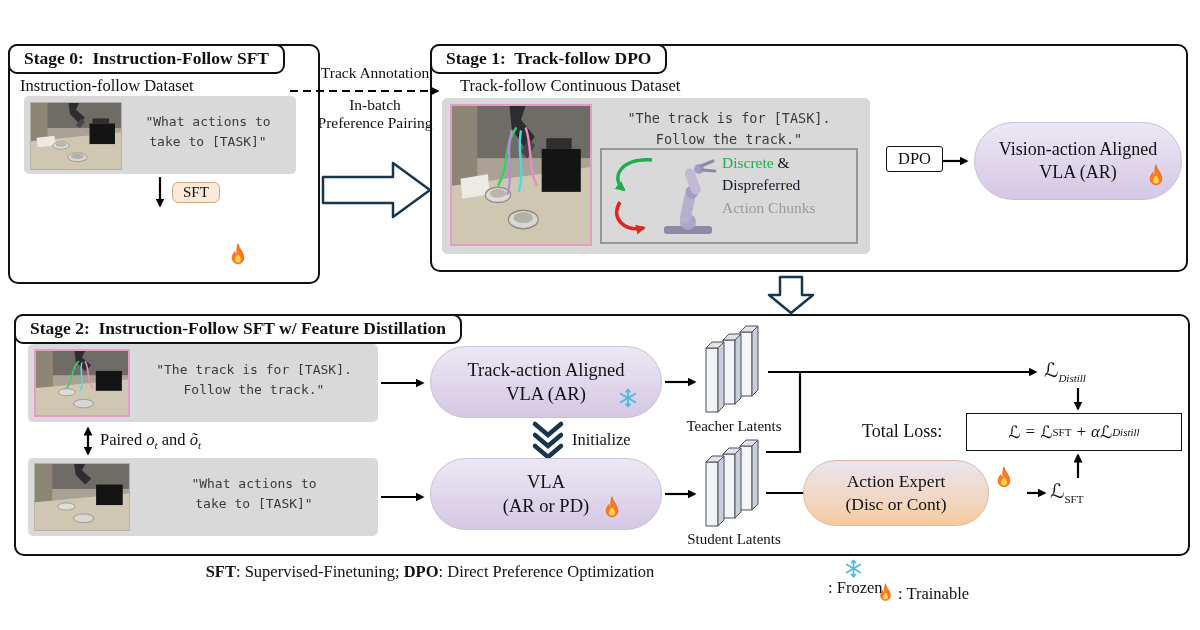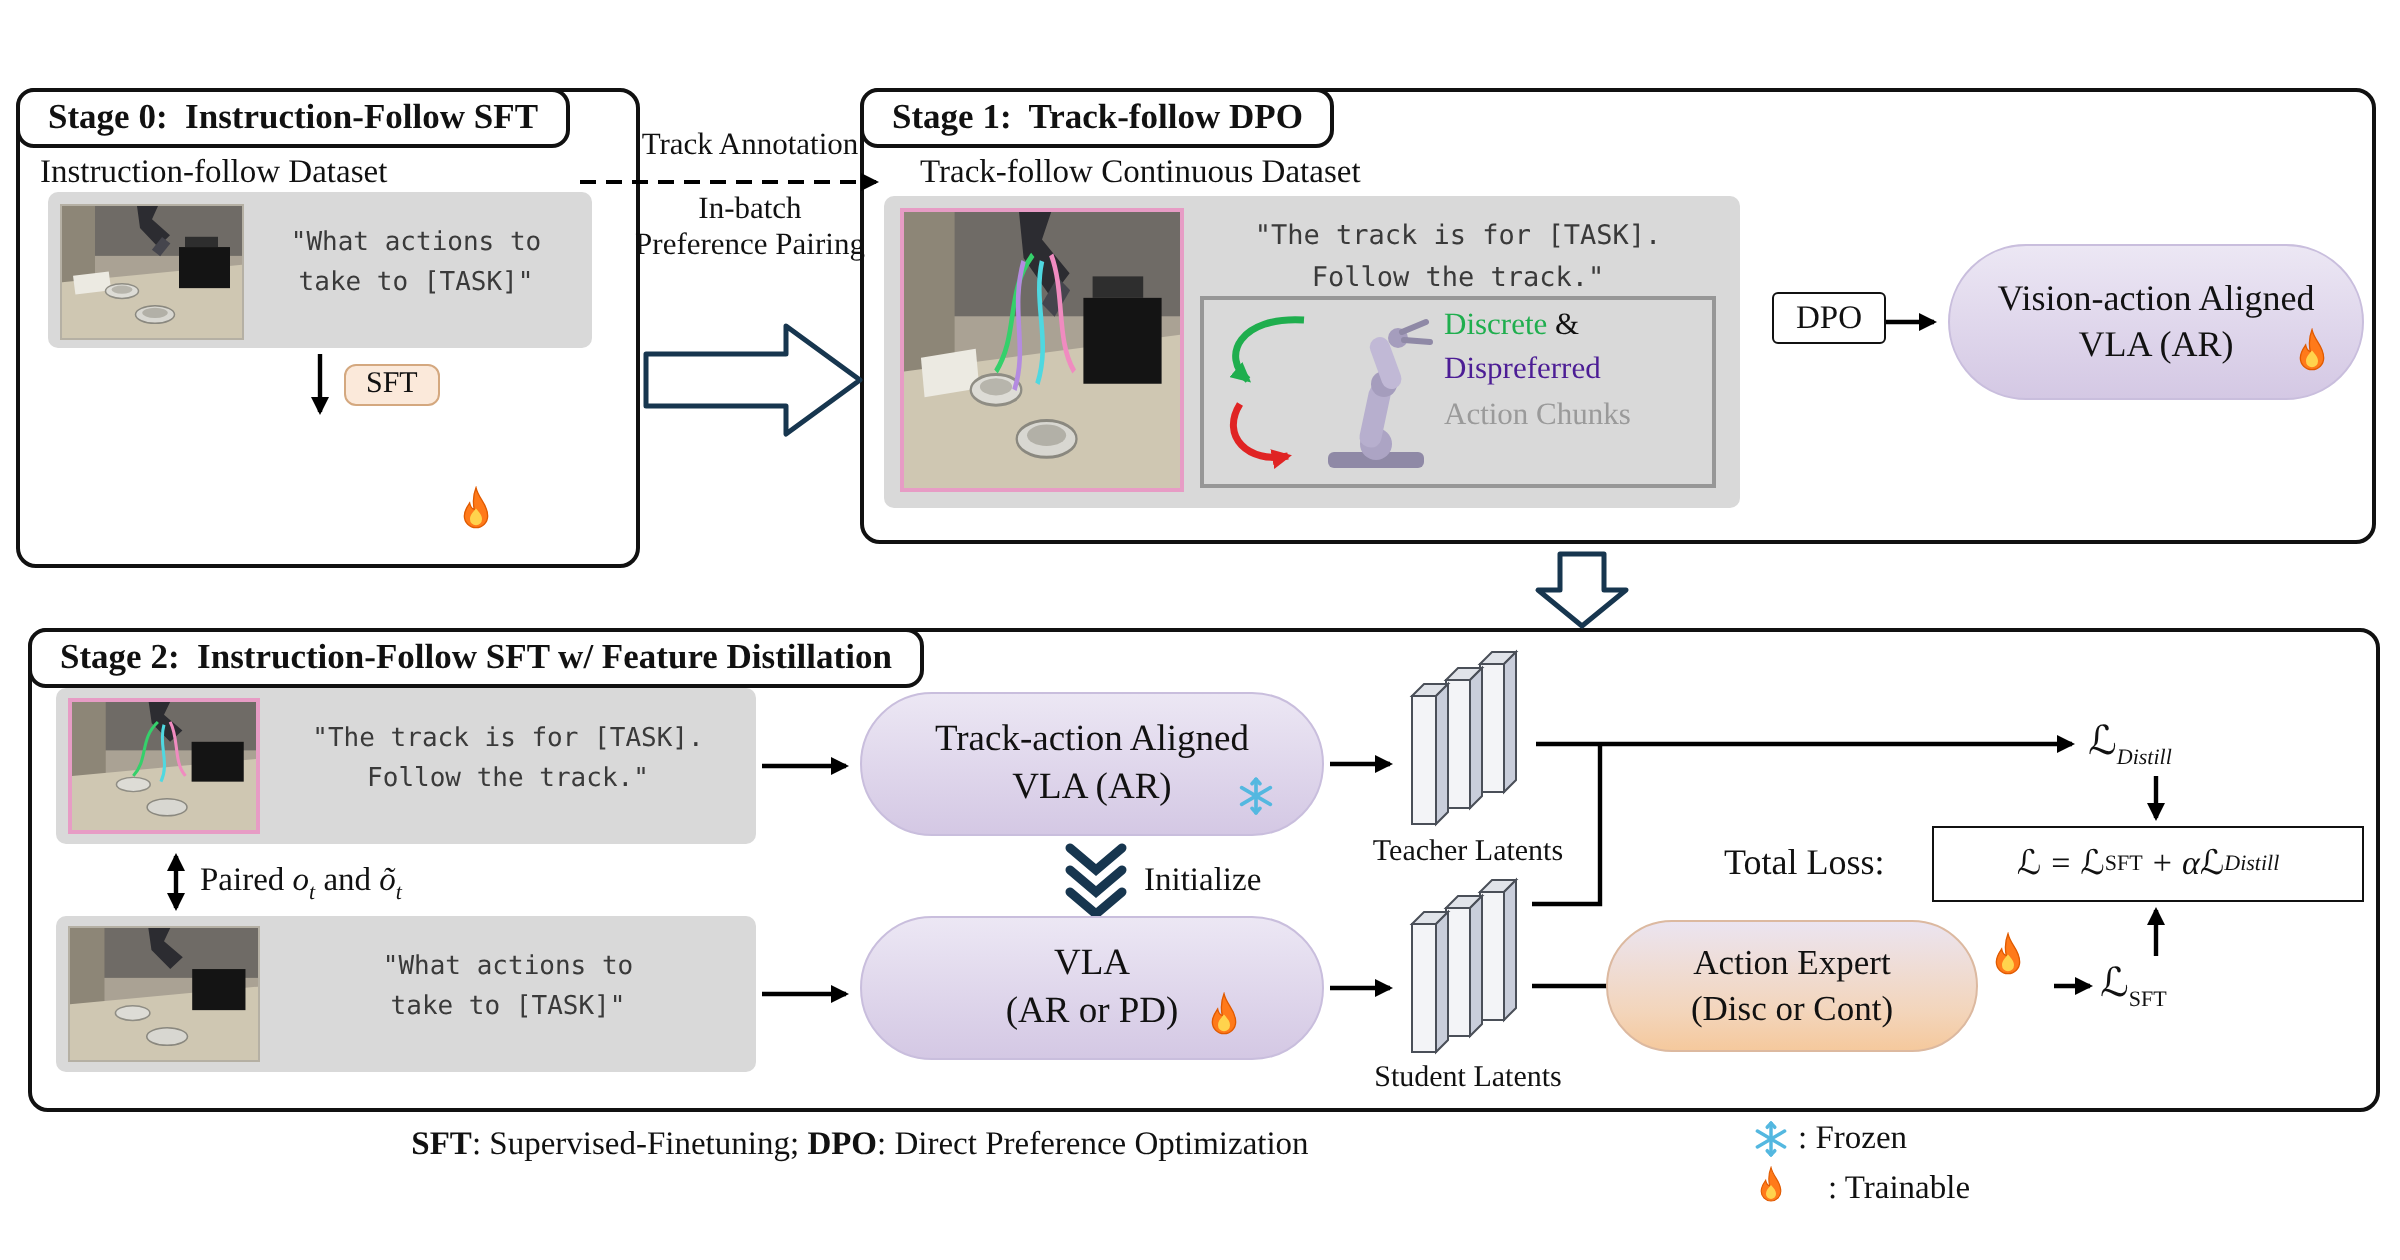--- a/index.html
+++ b/index.html
@@ -35,21 +35,21 @@
   sub.sub-i { font-style:italic; font-size:11px; }
   .loss-tag { position:absolute; font-size:20px; z-index:4; }
   .total-box { position:absolute; border:1.8px solid #111; background:#fff; text-align:center; z-index:4;
                font-size:17px; display:flex; align-items:center; justify-content:center; }
   .meq { margin:0 5px; }
   .legend-line { position:absolute; width:800px; left:30px; text-align:center; font-size:16.5px; z-index:4; }
   .legend-icon-row { position:absolute; display:flex; align-items:center; font-size:16.5px; z-index:4; }
   .legend-icon-row svg { position:static; margin-right:4px; }
   #connectors { position:absolute; left:0; top:0; z-index:3; pointer-events:none; }
   .green-txt { color:#1fae4e; }
-  .red-txt { color:#4c1d95; }
+  .red-txt { color:#0f172a; }
   .gray-txt { color:#9a9a9a; }
 </style>
 </head>
 <body>
 
 <div id="canvas">
 
   <svg id="connectors" width="1200" height="630" viewBox="0 0 1200 630">
     <defs>
       <marker id="ah" markerWidth="9" markerHeight="9" refX="7.5" refY="4.5" orient="auto" markerUnits="userSpaceOnUse">
@@ -317,35 +317,35 @@
   </div>
   <svg class="flame" style="left:994px;top:466px;" viewBox="0 0 24 30">
     <path d="M12 1 C 13.5 8 19 10.5 19 18 a7 7 0 0 1 -14 0 c0-3.4 1.7-5.6 3.2-7.8 .4 2.2 1.2 3.4 2.8 4 C10 9.5 10.4 5 12 1 Z" fill="#ff7a1a" stroke="#e05a00" stroke-width="0.8"></path>
     <path d="M12 13.5 c2.2 2.6 3.6 4 3.6 6.4 a3.6 3.6 0 0 1 -7.2 0 c0-2.4 1.4-3.8 3.6-6.4 Z" fill="#ffd34d"></path>
   </svg>
 
   <div class="legend-line" style="top:562px;">
     <b>SFT</b><span>: Supervised-Finetuning; </span><b>DPO</b><span>: Direct Preference Optimization</span>
   </div>
 
-  <div class="legend-icon-row" style="left:876px;top:559px;">
+  <div class="legend-icon-row" style="left:828px;top:559px;flex-direction:column;">
     <svg width="19" height="19" viewBox="0 0 24 24">
       <g stroke="#54b8e0" stroke-width="2.2" stroke-linecap="round">
         <line x1="12" y1="2" x2="12" y2="22"></line>
         <line x1="3.4" y1="7" x2="20.6" y2="17"></line>
         <line x1="3.4" y1="17" x2="20.6" y2="7"></line>
         <line x1="12" y1="2" x2="9.6" y2="4.6"></line>
           <line x1="12" y1="2" x2="14.4" y2="4.6"></line>
         <line x1="12" y1="22" x2="9.6" y2="19.4"></line>
           <line x1="12" y1="22" x2="14.4" y2="19.4"></line>
       </g>
     </svg>
     <span>: Frozen</span>
   </div>
-  <div class="legend-icon-row" style="left:877px;top:583px;gap:16px;">
+  <div class="legend-icon-row" style="left:877px;top:583px;">
     <svg width="17" height="21" viewBox="0 0 24 30">
       <path d="M12 1 C 13.5 8 19 10.5 19 18 a7 7 0 0 1 -14 0 c0-3.4 1.7-5.6 3.2-7.8 .4 2.2 1.2 3.4 2.8 4 C10 9.5 10.4 5 12 1 Z" fill="#ff7a1a" stroke="#e05a00" stroke-width="0.8"></path>
       <path d="M12 13.5 c2.2 2.6 3.6 4 3.6 6.4 a3.6 3.6 0 0 1 -7.2 0 c0-2.4 1.4-3.8 3.6-6.4 Z" fill="#ffd34d"></path>
     </svg>
     <span>: Trainable</span>
   </div>
 
 </div>
 
 </body></html>

